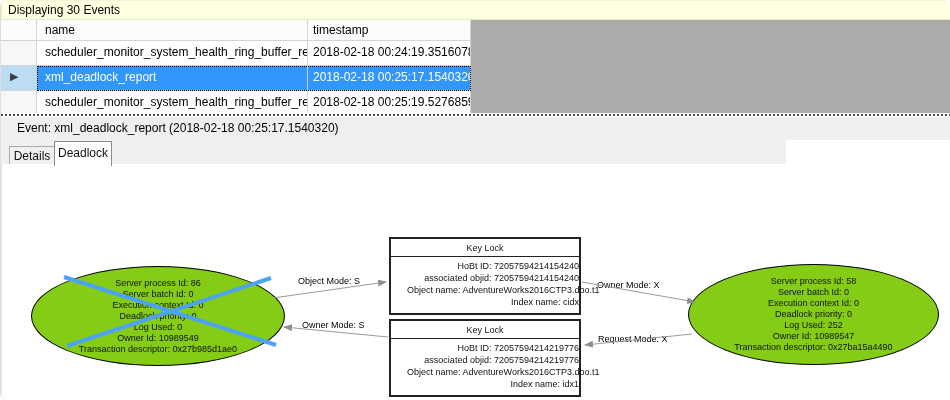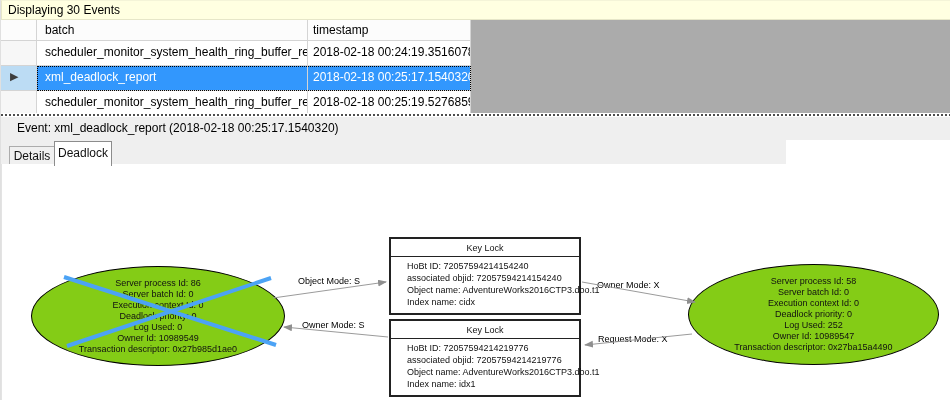--- a/index.html
+++ b/index.html
@@ -1,17 +1,17 @@
 <!DOCTYPE html>
 <html><head>
 <meta charset="utf-8">
 <style>
   * { margin:0; padding:0; box-sizing:border-box; }
   html,body { width:950px; height:400px; background:#fff; font-family:"Liberation Sans", sans-serif; }
-  .app { position:relative; width:950px; height:400px; background:#fff; overflow:hidden; border-left:1px solid #e0e0e0; }
+  .app { position:relative; width:950px; height:400px; background:#fff; overflow:hidden; border-left:1px solid #e0e0e0;border-radius:7px; }
 
   
   .info-bar { position:absolute; left:0; top:0; width:950px; height:20px;
     background:#FFFFE1; border:1px solid #e6e6c8; border-top-color:#f4f4d8;
     font-size:12px; color:#000; line-height:18px; padding-left:6px; }
 
   
   .grid-region { position:absolute; left:0; top:20px; width:950px; height:93px; background:#ABABAB; }
   .tbl { position:absolute; left:0; top:0; width:470px; }
   .tr { display:flex; }
@@ -52,21 +52,21 @@
     display:flex; flex-direction:column; justify-content:center; align-items:center; text-align:center; }
   .node .nline { font-size:9px; line-height:11px; color:#111; white-space:nowrap; }
   .proc-left  { left:30px;  top:266px; width:254px; height:100px; }
   .proc-right { left:687px; top:264px; width:251px; height:101px; }
 
   .lock { position:absolute; background:#fff; border:2px solid #222; }
   .lock-1 { left:388px; top:237px; width:192px; height:78px; }
   .lock-2 { left:388px; top:319px; width:192px; height:78px; }
   .lock-title { font-size:9px; line-height:18px; height:18px; text-align:center; border-bottom:1px solid #222; color:#111; }
   .lock-body { display:flex; flex-direction:column; justify-content:center; height:54px; }
-  .lock-body .nline { font-size:9px; line-height:12px; text-align:left; color:#111; white-space:nowrap;padding-left:16px; }
+  .lock-body .nline { font-size:9px; line-height:12px; text-align:right; color:#111; white-space:nowrap;padding-left:16px; }
 
   .edge-label { position:absolute; font-size:9px; color:#000; white-space:nowrap; }
   .lbl-1 { left:297px; top:276px; }
   .lbl-2 { left:301px; top:320px; }
   .lbl-3 { left:596px; top:280px; }
   .lbl-4 { left:597px; top:334px; }
 
   .edges-svg { position:absolute; left:0; top:0; width:950px; height:400px; pointer-events:none; z-index:5; }
 </style>
 </head>
@@ -76,21 +76,21 @@
 
   <div class="info-bar">
     <span>Displaying 30 Events</span>
   </div>
 
   <div class="grid-region">
     <div class="tbl">
       <div class="tr head">
         <div class="rowhead"></div>
         <div class="cells">
-          <div class="cell c-name">batch</div>
+          <div class="cell c-name">name</div>
           <div class="cell c-ts">timestamp</div>
         </div>
       </div>
       <div class="tr row">
         <div class="rowhead"></div>
         <div class="cells">
           <div class="cell c-name">scheduler_monitor_system_health_ring_buffer_recorded</div>
           <div class="cell c-ts">2018-02-18 00:24:19.3516078</div>
         </div>
       </div>

